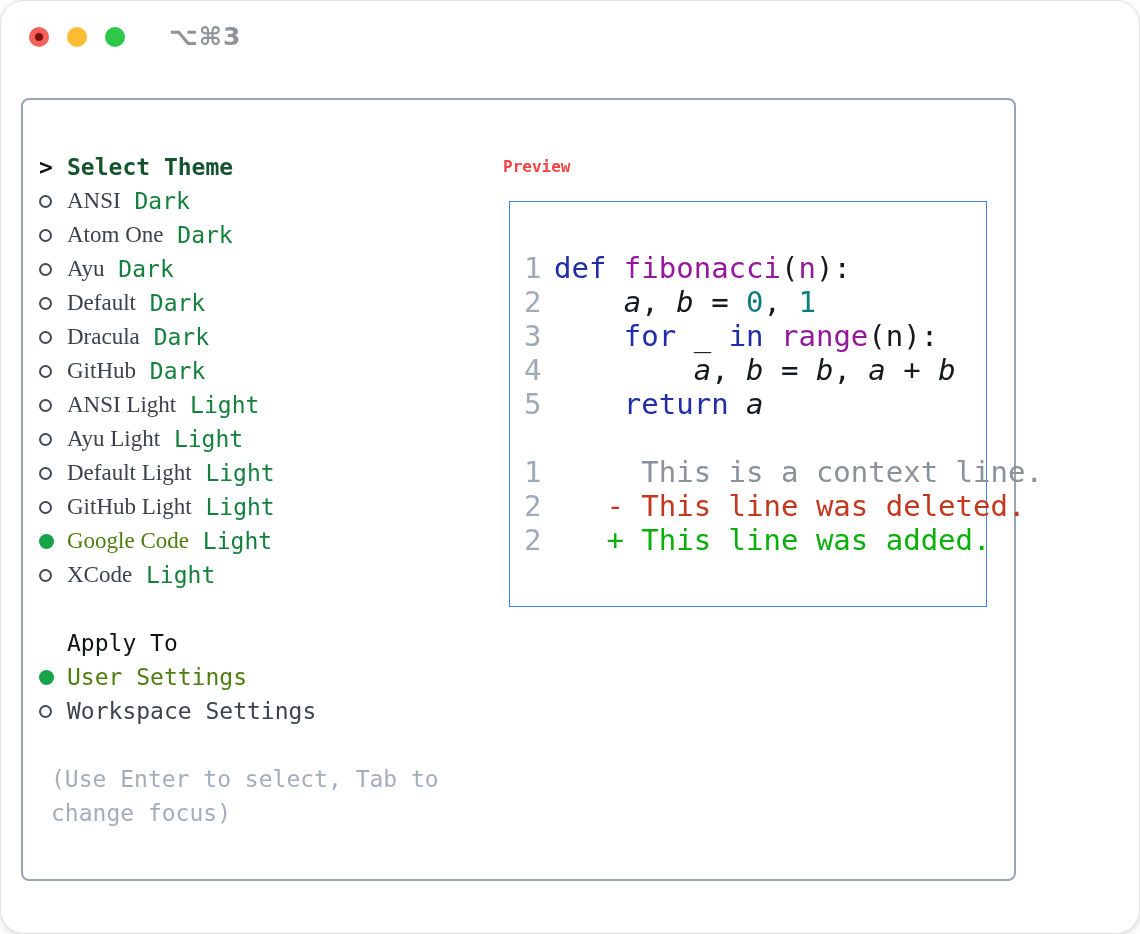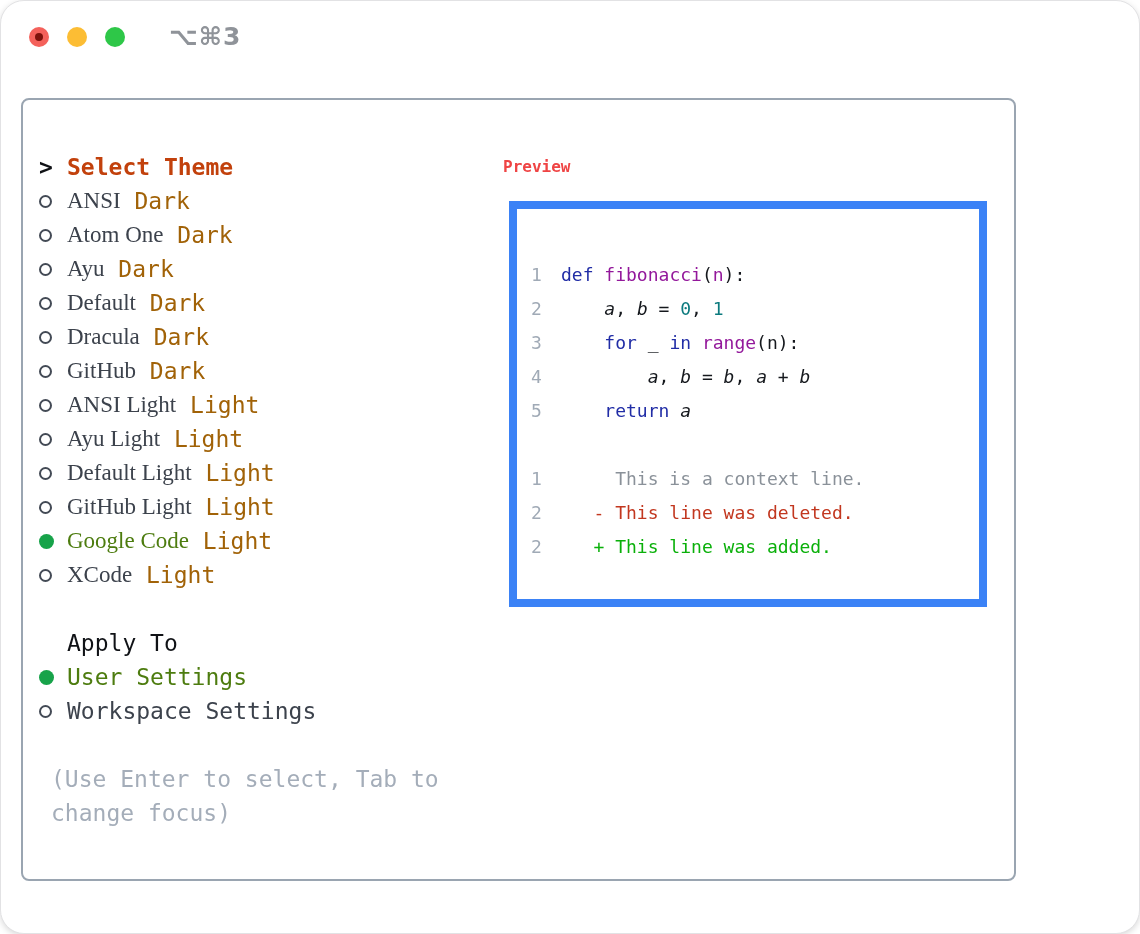--- a/index.html
+++ b/index.html
@@ -26,34 +26,34 @@
   .panel {
     position:absolute; left:20px; top:97px; width:995px; height:783px;
     border:2px solid #9aa5b1; border-radius:8px; background:#fff;
   }
   .left-col { position:absolute; left:16px; top:50px; font-size:23px; line-height:34px; color:#3c424c; }
   .row { display:flex; align-items:center; height:34px; white-space:pre; }
   .prefix { display:inline-flex; align-items:center; justify-content:flex-start; width:28px; flex:0 0 28px; }
   .prompt { font-weight:700; color:#101216; }
   .bullet.hollow { width:13px; height:13px; border-radius:50%; border:2.5px solid #434a55; }
   .bullet.filled { width:15px; height:15px; border-radius:50%; background:#17a34a; }
-  .hdr { font-weight:700; color:#c2410c; }
+  .hdr { font-weight:700; color:#14532d; }
   .subhdr { color:#101216; }
   .tname { color:#3c424c; white-space:pre;font-family:Liberation Serif, serif; }
   .row.selected .tname, .row.selected .oname { color:#4d7c0f; }
-  .variant { color:#a16207; white-space:pre; }
+  .variant { color:#15803d; white-space:pre; }
   .oname { color:#3c424c; white-space:pre; }
   .spacer { height:34px; }
   .help { margin-left:12px; width:430px; color:#a4adb9; font-size:23px; line-height:34px; }
   
   .preview-title { position:absolute; left:480px; top:50px; font-size:16px; line-height:34px; font-weight:700; color:#ef4444; }
   .preview-box {
     position:absolute; left:486px; top:101px; width:478px; height:406px;
-    border:8px solid #3b82f6; background:#fff;
-    padding:49px 0 0 14px; font-size:18px; line-height:34px;
+    border:1px solid #3b82f6; background:#fff;
+    padding:49px 0 0 14px; font-size:29px; line-height:34px;
   }
   .pline { height:34px; white-space:pre; }
   .ln { display:inline-block; width:30px; color:#a0aab6; }
   .lcontent span { white-space:pre; }
   .tok-plain { color:#15181d; }
   .tok-kw    { color:#212da6; }
   .tok-fn    { color:#93189b; }
   .tok-param { color:#93189b; }
   .tok-num   { color:#0c7a7e; }
   .tok-var   { color:#15181d; font-style:italic; }

